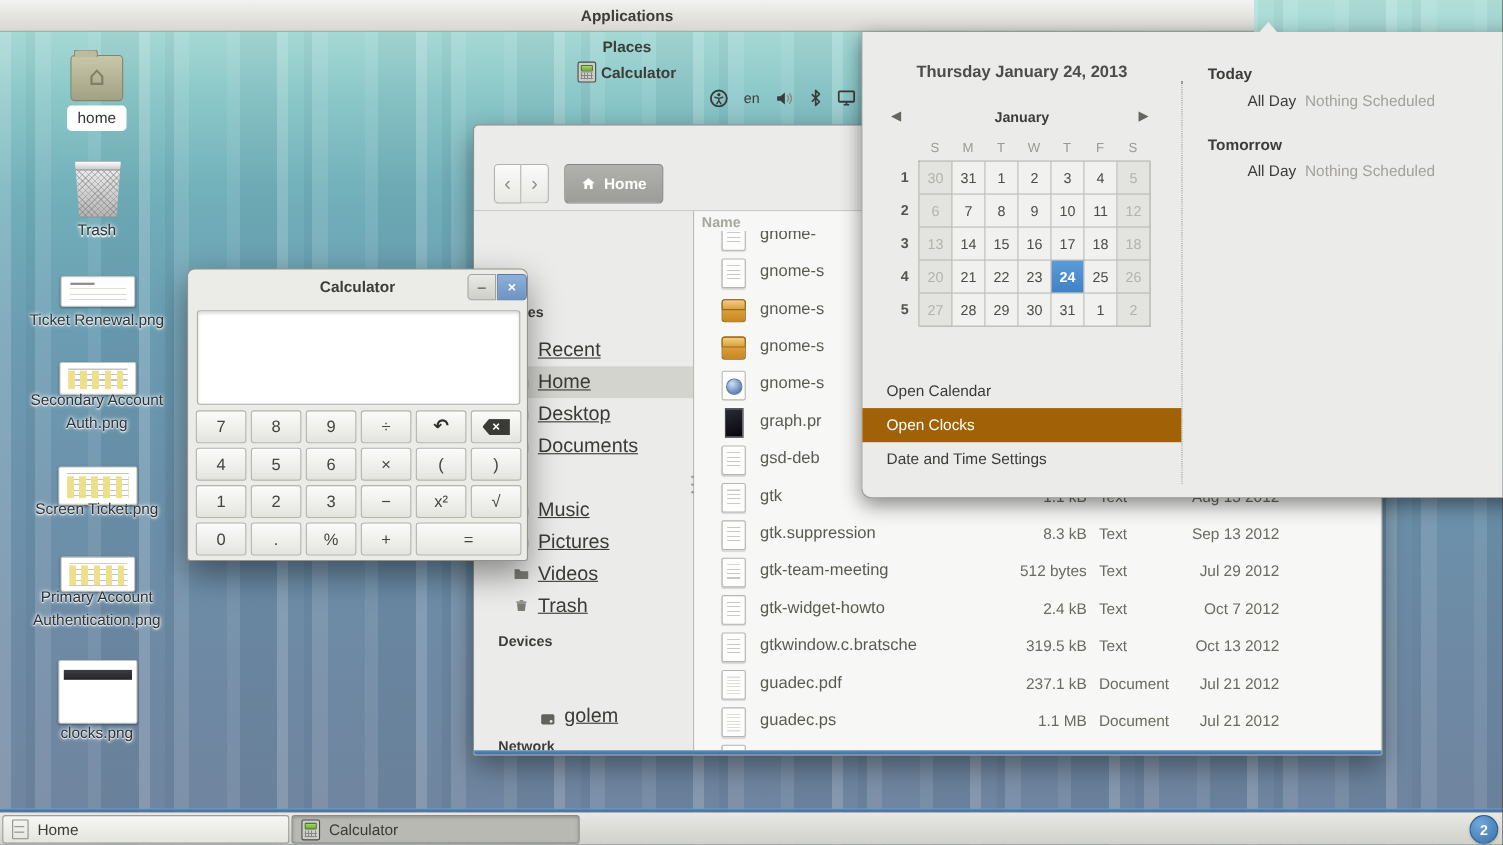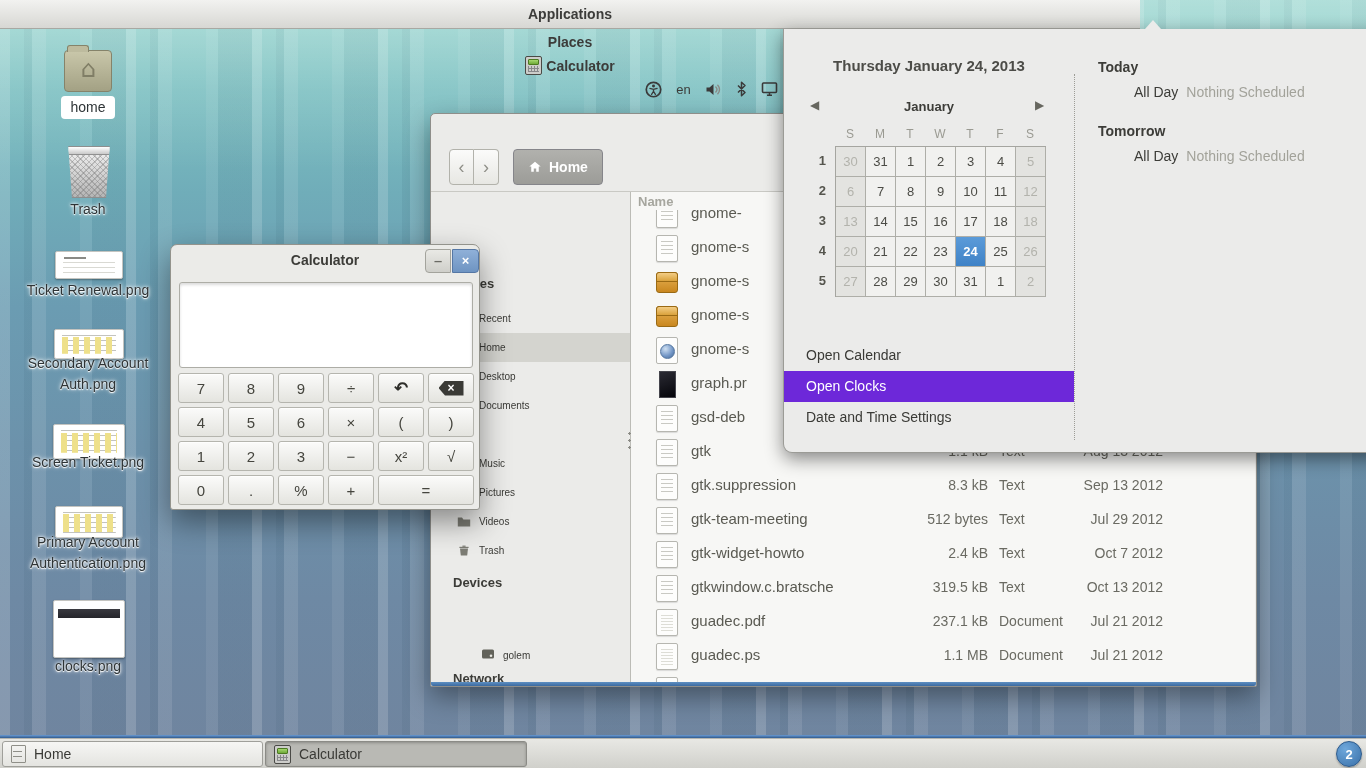--- a/index.html
+++ b/index.html
@@ -50,21 +50,21 @@
     font-size:13px;font-weight:bold;color:#55554e;}
   #cal-grid{position:absolute;left:51px;top:117px;display:grid;
     grid-template-columns:repeat(7,30px);grid-auto-rows:30px;
     border-top:1px solid #a5a5a0;border-left:1px solid #a5a5a0;}
   .cal-cell{box-sizing:border-box;border-right:1px solid #aeaea8;border-bottom:1px solid #aeaea8;
     background:#f1f1ef;text-align:center;line-height:29px;font-size:13px;color:#4c4c46;}
   .cal-cell.wkend{background:#e3e3e0;color:#b3b3ac;}
   .cal-cell.sel{background:linear-gradient(180deg,#5b9bd9,#3f82c6);color:#fff;font-weight:bold;}
   #popup-menu{position:absolute;left:0;top:311px;width:290px;}
   .pmenu-item{height:31px;line-height:31px;padding-left:22px;font-size:14px;color:#3a3a36;cursor:default;}
-  .pmenu-item.sel{background:#6d28d9;color:#fff;}
+  .pmenu-item.sel{background:#a16207;color:#fff;}
   .cp-sep{position:absolute;left:290px;top:45px;height:366px;border-left:1px dotted #9c9c96;}
   #events .ev{position:absolute;left:314px;}
   .ev-day{font-size:14px;font-weight:bold;color:#3c3c38;}
   .ev-row{margin-top:8px;}
   .ev-time{display:inline-block;margin-left:36px;font-size:14px;color:#3c3c38;}
   .ev-text{margin-left:8px;font-size:14px;color:#a2a29a;}
   
   .fm-window{position:absolute;left:430px;top:113px;width:827px;height:574px;z-index:10;
     background:#ebebe9;border:1px solid #8e8e8a;border-radius:5px 5px 2px 2px;
     box-shadow:0 10px 26px rgba(0,0,0,.38);box-sizing:border-box;}
@@ -72,21 +72,21 @@
   .nav-group{position:absolute;left:18px;top:35px;display:flex;}
   .nav-btn{width:25px;height:36px;border:1px solid #b2b2ab;background:linear-gradient(180deg,#fbfbfa,#e7e7e3);
     font-size:18px;color:#8f8f88;padding:0;line-height:34px;}
   .nav-btn.back{border-radius:4px 0 0 4px;}
   .nav-btn.fwd{border-radius:0 4px 4px 0;border-left:none;}
   .loc-btn{position:absolute;left:82px;top:35px;height:36px;padding:0 14px;display:flex;align-items:center;gap:7px;
     background:linear-gradient(180deg,#b1b1ad,#9c9c98);border:1px solid #85858a;border-radius:4px;
     color:#fff;font-weight:bold;font-size:14px;}
   .fm-sidebar{position:absolute;left:0;top:78px;width:199px;bottom:4px;background:#ebebe9;overflow:hidden;}
   .sb-header{position:absolute;left:22px;font-size:13px;font-weight:bold;color:#3c3c38;}
-  .sb-item{position:absolute;left:0;width:199px;height:29px;display:flex;align-items:center;font-size:10px;color:#3a3a36;}
+  .sb-item{position:absolute;left:10px;width:199px;height:29px;display:flex;align-items:center;font-size:18px;color:#3a3a36;text-decoration:underline;}
   .sb-item .sb-ico{margin-left:26px;width:16px;display:flex;}
   .sb-item .sb-label{margin-left:6px;}
   .sb-item.indent .sb-ico{margin-left:50px;}
   .sb-item.sel{background:#d4d4cf;}
   .fm-sep{position:absolute;left:199px;top:78px;bottom:4px;width:1px;background:#bcbcb6;}
   .fm-sep .dots{position:absolute;left:-3px;top:238px;width:5px;height:22px;
     background-image:radial-gradient(circle,#8a8a84 1px,transparent 1.4px);background-size:5px 7px;}
   .fm-list-bg{position:absolute;left:200px;top:78px;right:1px;bottom:4px;background:#f7f7f5;}
   .fm-name-header{position:absolute;left:207px;top:80px;font-size:13px;font-weight:bold;color:#a6a69e;}
   .fm-list{position:absolute;left:200px;top:96px;right:1px;bottom:4px;overflow:hidden;}

